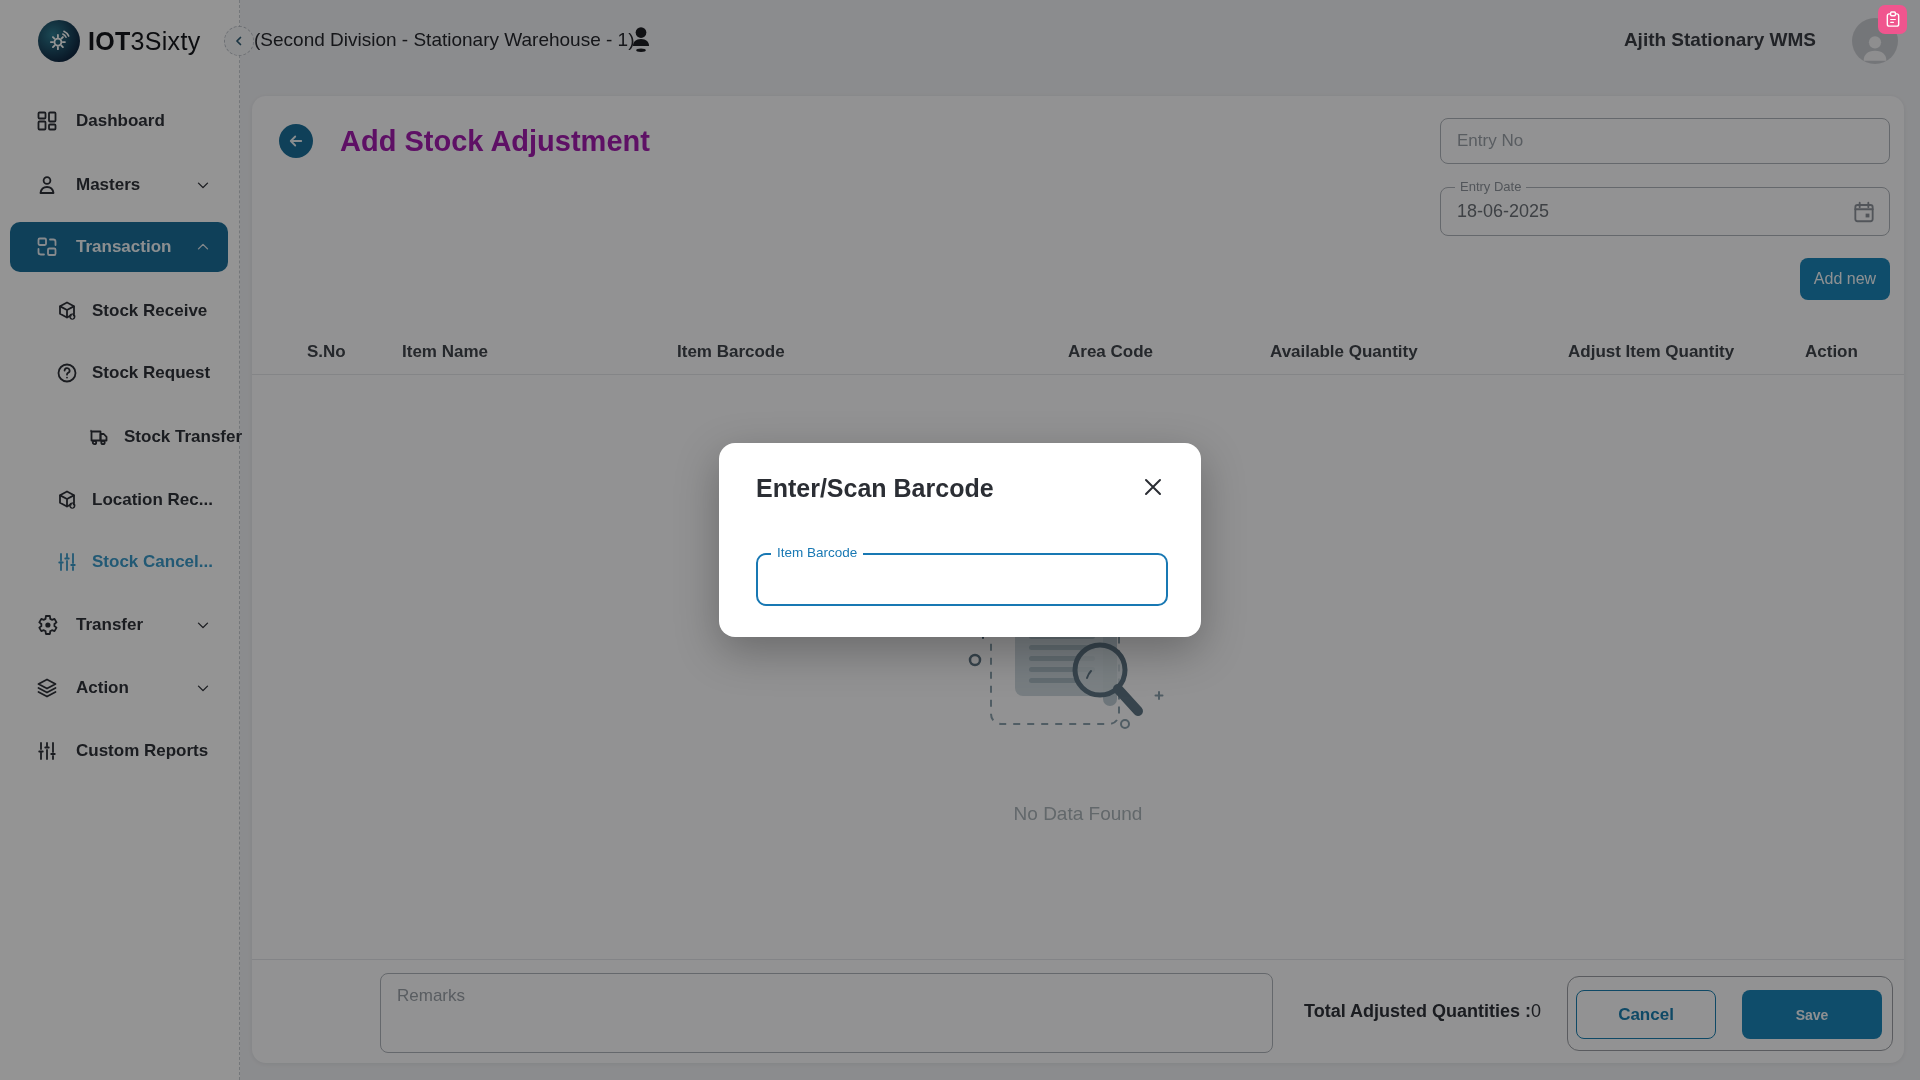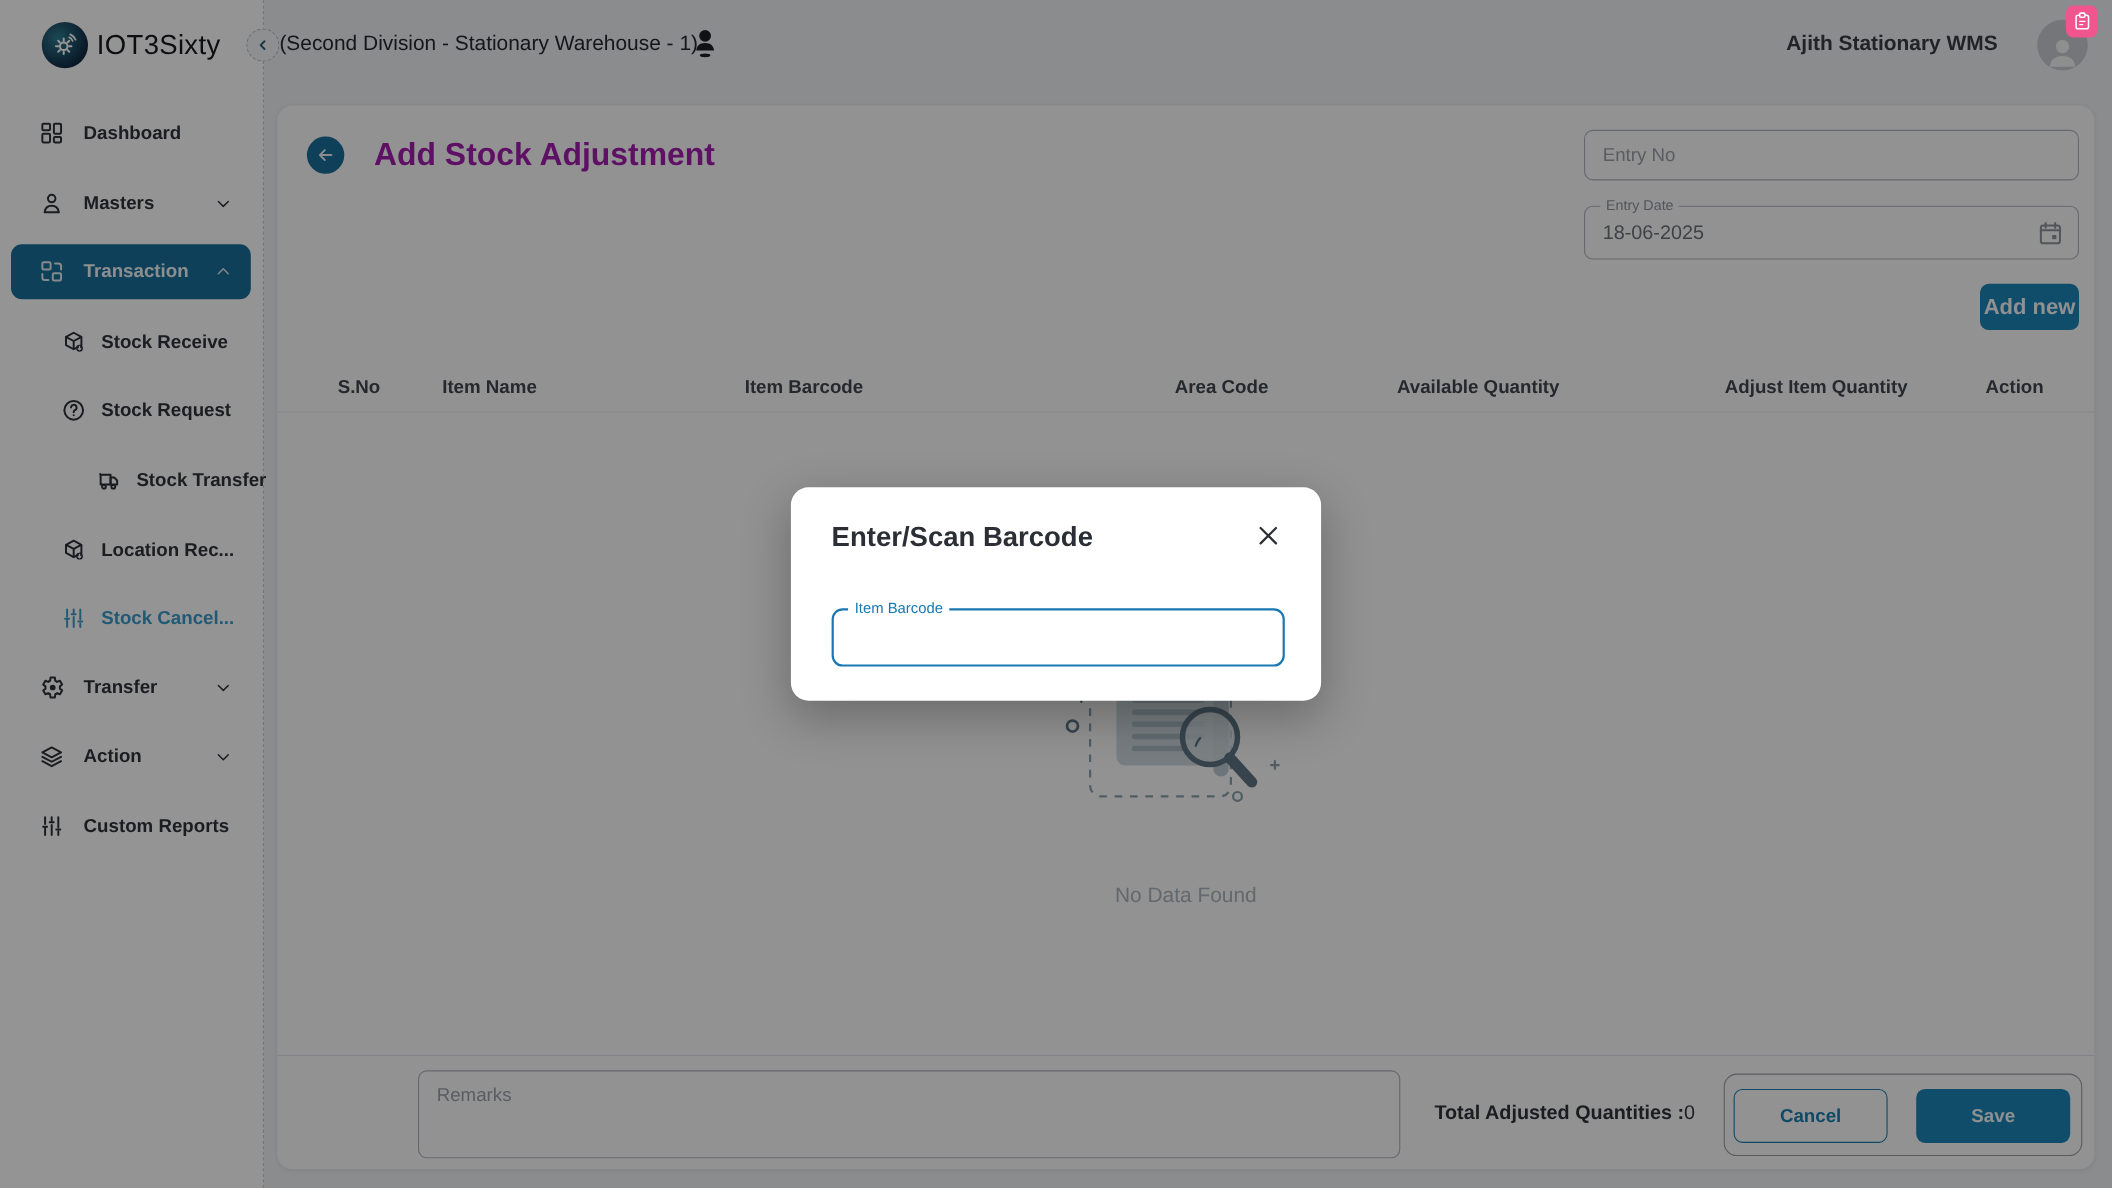--- a/index.html
+++ b/index.html
@@ -7,21 +7,21 @@
   body { font-family:"Liberation Sans","DejaVu Sans",sans-serif; background:#f0f1f4; position:relative; }
 
   
   .sidebar { position:absolute; left:0; top:0; width:240px; height:1080px; background:#ffffff;
              border-right:1px dashed #c9cdd2; z-index:1; }
   .logo-row { position:absolute; left:0; top:0; width:240px; height:82px; display:flex; align-items:center; padding-left:38px; }
   .logo-circle { width:42px; height:42px; border-radius:50%;
                  background:radial-gradient(circle at 35% 35%, #2f7d92, #102741 75%);
                  display:flex; align-items:center; justify-content:center; flex:0 0 auto; }
   .logo-text { margin-left:8px; font-size:25px; color:#16181d; letter-spacing:.3px; }
-  .logo-text b { font-weight:400; }
+  .logo-text b { font-weight:700; }
   .nav-item { position:absolute; left:0; width:240px; height:52px; display:flex; align-items:center; cursor:pointer; }
   .nav-item .ni-icon { position:absolute; left:34px; width:26px; height:26px; display:flex; align-items:center; justify-content:center; }
   .nav-item .ni-label { position:absolute; left:76px; font-size:17px; font-weight:600; color:#30333a; white-space:nowrap; }
   .nav-item .ni-chev { position:absolute; right:28px; width:18px; height:18px; }
   .nav-item.sub .ni-icon { left:54px; }
   .nav-item.sub .ni-label { left:92px; }
   .nav-pill { position:absolute; left:10px; top:222px; width:218px; height:50px; background:#1a6f9a; border-radius:10px; }
   .nav-item.active-pill .ni-label { color:#f2f6f9; }
   .nav-item.active-link .ni-label { color:#3b9ac9; }
   svg.ic { stroke:#2e3138; fill:none; stroke-width:1.8; stroke-linecap:round; stroke-linejoin:round; }
@@ -47,21 +47,21 @@
 
   .fld { position:absolute; border:1px solid #aeb3ba; border-radius:8px; background:transparent; }
   .entry-no { left:1188px; top:22px; width:450px; height:46px; font-size:17px; color:#555a60; padding:0 16px;
               font-family:inherit; }
   .entry-no::placeholder { color:#9aa0a8; }
   .entry-date-wrap { position:absolute; left:1188px; top:91px; width:450px; height:49px; border:1px solid #aeb3ba; border-radius:8px; }
   .entry-date-label { position:absolute; left:14px; top:-9px; background:#fcfcfd; padding:0 5px; font-size:13px; color:#8d939b; }
   .entry-date-value { position:absolute; left:16px; top:13px; font-size:18px; color:#6b7077; }
   .cal-btn { position:absolute; right:12px; top:11px; width:26px; height:26px; cursor:pointer; }
   .addnew-btn { position:absolute; left:1548px; top:162px; width:90px; height:42px; background:#1a85b8; color:#f4f8fb;
-                border:none; border-radius:8px; font-size:20px; font-weight:700; cursor:pointer; font-family:inherit; }
+                border:none; border-radius:8px; font-size:16px; font-weight:400; cursor:pointer; font-family:inherit; }
 
   .thead { position:absolute; left:0; top:234px; width:1652px; height:45px; border-bottom:1px solid #e4e6e9;
            display:flex; align-items:center; padding-left:55px; }
   .th { font-size:17px; font-weight:700; color:#41454c; }
   .th:nth-child(1){width:95px;} .th:nth-child(2){width:275px;} .th:nth-child(3){width:391px;}
   .th:nth-child(4){width:202px;} .th:nth-child(5){width:298px;} .th:nth-child(6){width:237px;}
 
   .empty-wrap { position:absolute; left:711px; top:478px; width:230px; text-align:center; }
   .empty-text { margin-top:10px; font-size:19px; color:#aab3b9; }
 
@@ -69,21 +69,21 @@
   .remarks { left:128px; top:877px; width:893px; height:80px; font-size:17px; color:#555a60; padding:12px 16px;
              resize:none; font-family:inherit; background:transparent; }
   .remarks::placeholder { color:#9aa0a8; }
   .total-row { position:absolute; left:1052px; top:905px; font-size:18px; color:#2f323a; }
   .total-row b { font-weight:800; }
   .btn-group { position:absolute; left:1315px; top:880px; width:326px; height:75px; border:1px solid #9b9ea4;
                border-radius:12px; }
   .cancel-btn { position:absolute; left:8px; top:13px; width:140px; height:49px; background:transparent;
                 border:1.5px solid #1a7fb0; border-radius:8px; color:#1a7fb0; font-size:17px; font-weight:600; cursor:pointer; font-family:inherit; }
   .save-btn { position:absolute; right:10px; top:13px; width:140px; height:49px; background:#1a85b8; border:none;
-              border-radius:8px; color:#f4f8fb; font-size:17px; font-weight:600; cursor:pointer; font-family:inherit; }
+              border-radius:8px; color:#f4f8fb; font-size:14px; font-weight:600; cursor:pointer; font-family:inherit; }
 
   
   .backdrop { position:absolute; left:0; top:0; width:1920px; height:1080px; background:rgba(0,0,0,.42); z-index:40; }
   .modal { position:absolute; left:719px; top:443px; width:482px; height:194px; background:#ffffff; border-radius:16px;
            box-shadow:0 14px 44px rgba(0,0,0,.28); z-index:50; }
   .modal-title { position:absolute; left:37px; top:31px; font-size:25px; font-weight:700; color:#2b2e34; }
   .modal-close { position:absolute; right:34px; top:30px; width:28px; height:28px; cursor:pointer;
                  display:flex; align-items:center; justify-content:center; }
   .m-input-wrap { position:absolute; left:37px; top:110px; width:412px; height:53px;
                   border:2px solid #1878b3; border-radius:10px; }

